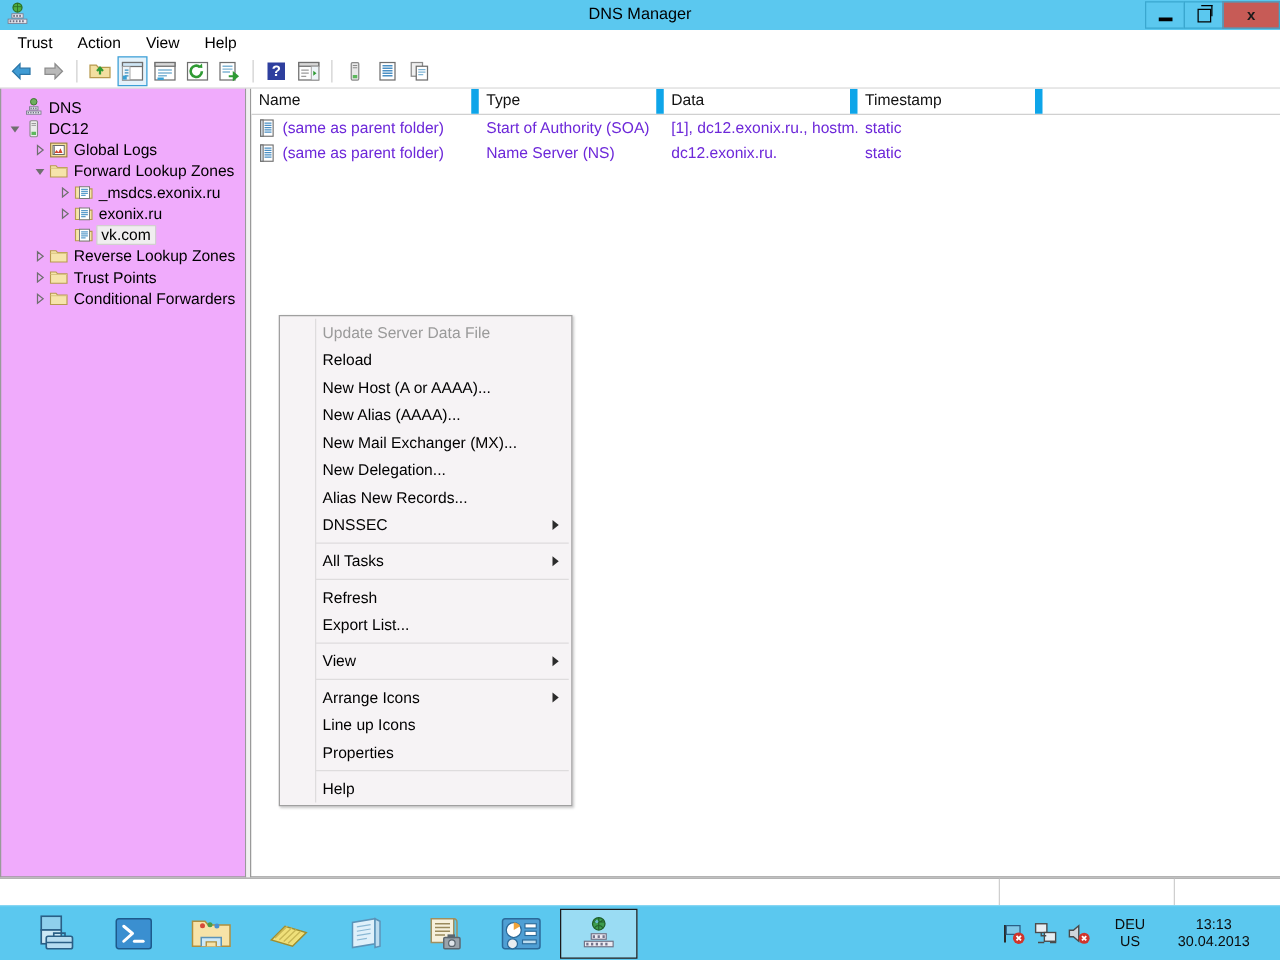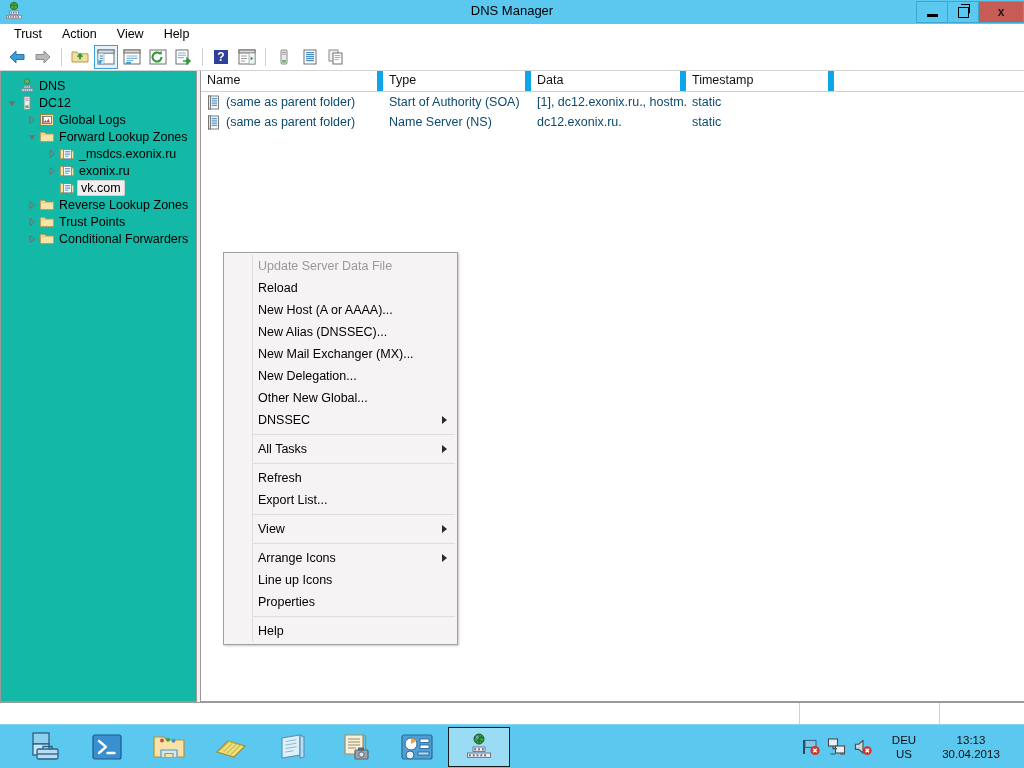--- a/index.html
+++ b/index.html
@@ -102,21 +102,21 @@
   }
 
   
   .content {
     position: absolute; left: 0; top: 71px;
     width: 1024px; height: 631px;
   }
   .tree-pane {
     position: absolute; left: 0; top: 0;
     width: 197px; height: 631px;
-    background: #14b8a6;
+    background: #f0abfc;
     border: 1px solid #9a9a9a;
     border-top: none;
     box-sizing: border-box;
     overflow: hidden;
   }
   .splitter {
     position: absolute; left: 197px; top: 0;
     width: 3px; height: 631px;
     background: #f0f0f0;
   }
@@ -162,21 +162,21 @@
     font-size: 12.5px; color: #111;
   }
   .lv-col {
     box-sizing: border-box;
     padding: 2px 0 0 6px;
     border-right: 6px solid #0ea5e9;
     height: 20px;
     white-space: nowrap; overflow: hidden;
     cursor: default;
   }
-  .lv-rows { font-size: 12.5px; color: #0c4a6e; }
+  .lv-rows { font-size: 12.5px; color: #6d28d9; }
   .lv-row { display: flex; height: 20px; align-items: center; white-space: nowrap; }
   .lv-cell {
     box-sizing: border-box;
     padding-left: 6px;
     overflow: hidden; white-space: nowrap;
     display: flex; align-items: center;
   }
   .rec-ico { width: 14px; height: 15px; flex: 0 0 14px; margin-right: 5px; }
 
   
@@ -614,24 +614,24 @@
           <div class="lv-cell" style="width:148px">static</div>
         </div>
 
       </div>
     </div>
 
     <div class="ctxmenu">
       <div class="ctxitem disabled">Update Server Data File</div>
       <div class="ctxitem">Reload</div>
       <div class="ctxitem">New Host (A or AAAA)...</div>
-      <div class="ctxitem">New Alias (DNSSEC)...</div>
+      <div class="ctxitem">New Alias (AAAA)...</div>
       <div class="ctxitem">New Mail Exchanger (MX)...</div>
       <div class="ctxitem">New Delegation...</div>
-      <div class="ctxitem">Other New Global...</div>
+      <div class="ctxitem">Alias New Records...</div>
       <div class="ctxitem">
         <span>DNSSEC</span>
         <span class="submark"></span>
       </div>
       <div class="ctxsep"></div>
       <div class="ctxitem">
         <span>All Tasks</span>
         <span class="submark"></span>
       </div>
       <div class="ctxsep"></div>

